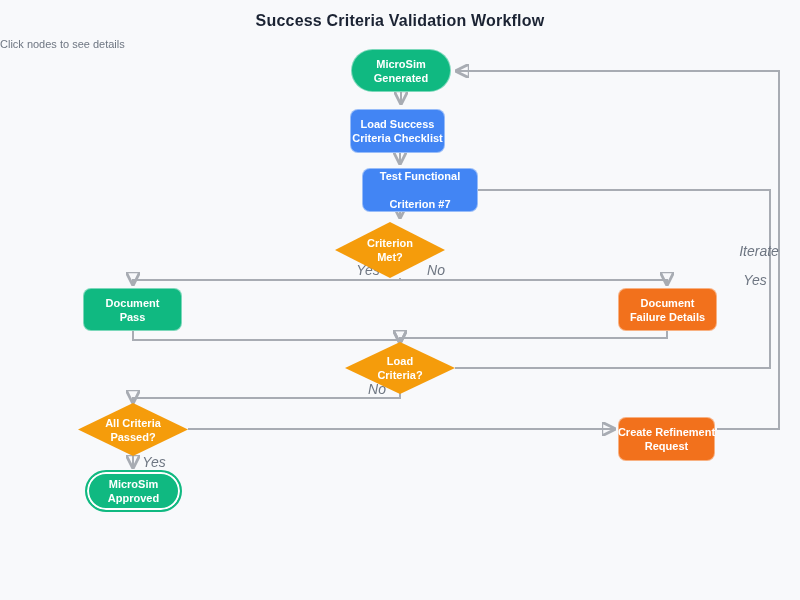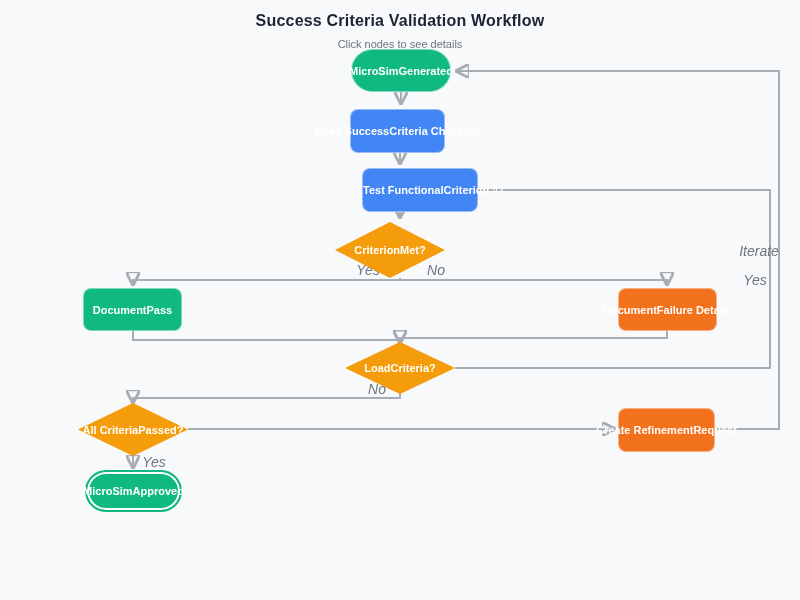--- a/index.html
+++ b/index.html
@@ -1,31 +1,31 @@
 <!DOCTYPE html>
 <html style="--bg: #F8F9FB; --green: #10B981; --blue: #4285F4; --amber: #F59C0B; --orange: #F2711C; --title: #1B2333; --muted: #6E7682; --line: #A8ACB3; --arrow: #8C929B; --node-text: #FFFFFF;"><head>
 <meta charset="utf-8">
 <style>
   html,body{margin:0;padding:0;}
   body{font-family:"Liberation Sans",sans-serif;background:#fff;}
   .canvas{position:relative;width:800px;height:600px;background:var(--bg);overflow:hidden;}
 
   .title{position:absolute;top:12px;left:0;width:100%;text-align:center;
          font-size:16px;font-weight:bold;color:var(--title);letter-spacing:.2px;}
-  .subtitle{position:absolute;top:38px;left:0;width:100%;text-align:center;
+  .subtitle{position:absolute;top:38px;left:0;width:100%;
             font-size:11px;color:var(--muted);}
 
   svg.edges{position:absolute;left:0;top:0;z-index:0;}
   svg.edges path{fill:none;stroke:var(--line);stroke-width:2;}
   .arrow-fill{fill:var(--arrow);}
 
   .edge-label{position:absolute;z-index:1;font-size:14px;font-style:italic;
               color:var(--muted);transform:translate(-50%,-50%);white-space:nowrap;}
 
-  .node{position:absolute;z-index:2;display:flex;flex-direction:row;
+  .node{position:absolute;z-index:2;display:flex;flex-direction:column;
         align-items:center;justify-content:center;color:var(--node-text);
         font-size:11px;font-weight:bold;line-height:14px;text-align:center;cursor:pointer;}
   .node .ln{display:block;white-space:nowrap;}
   .rect{border-radius:8px;border:1px solid rgba(255,255,255,.45);box-sizing:border-box;}
   .stadium{border-radius:22px;border:1px solid rgba(255,255,255,.45);box-sizing:border-box;}
   .stadium-double{border-radius:21px;box-sizing:border-box;
                   box-shadow:inset 0 0 0 2px #ffffff;}
   .diamond{clip-path:polygon(50% 0,100% 50%,50% 100%,0 50%);}
 
   .bg-green{background:var(--green);}
@@ -35,21 +35,21 @@
   .bd-green{border:2px solid var(--green);}
 
   .pos-start{left:351px;top:49px;width:100px;height:43px;}
   .pos-load{left:350px;top:109px;width:95px;height:44px;}
   .pos-test{left:362px;top:168px;width:116px;height:44px;justify-content:space-between;}
   .pos-met{left:335px;top:222px;width:110px;height:56px;}
   .pos-pass{left:83px;top:288px;width:99px;height:43px;}
   .pos-fail{left:618px;top:288px;width:99px;height:43px;}
   .pos-more{left:345px;top:342px;width:110px;height:52px;}
   .pos-all{left:78px;top:403px;width:110px;height:53px;}
-  .pos-refine{left:618px;top:408px;width:97px;height:44px;}
+  .pos-refine{left:618px;top:417px;width:97px;height:44px;}
   .pos-approved{left:85px;top:470px;width:97px;height:42px;}
 
   .lbl-met-yes{left:368px;top:270px;}
   .lbl-met-no{left:436px;top:270px;}
   .lbl-more-no{left:377px;top:389px;}
   .lbl-more-yes{left:755px;top:280px;}
   .lbl-iterate{left:759px;top:251px;}
   .lbl-all-yes{left:154px;top:462px;}
 </style>
 </head>

